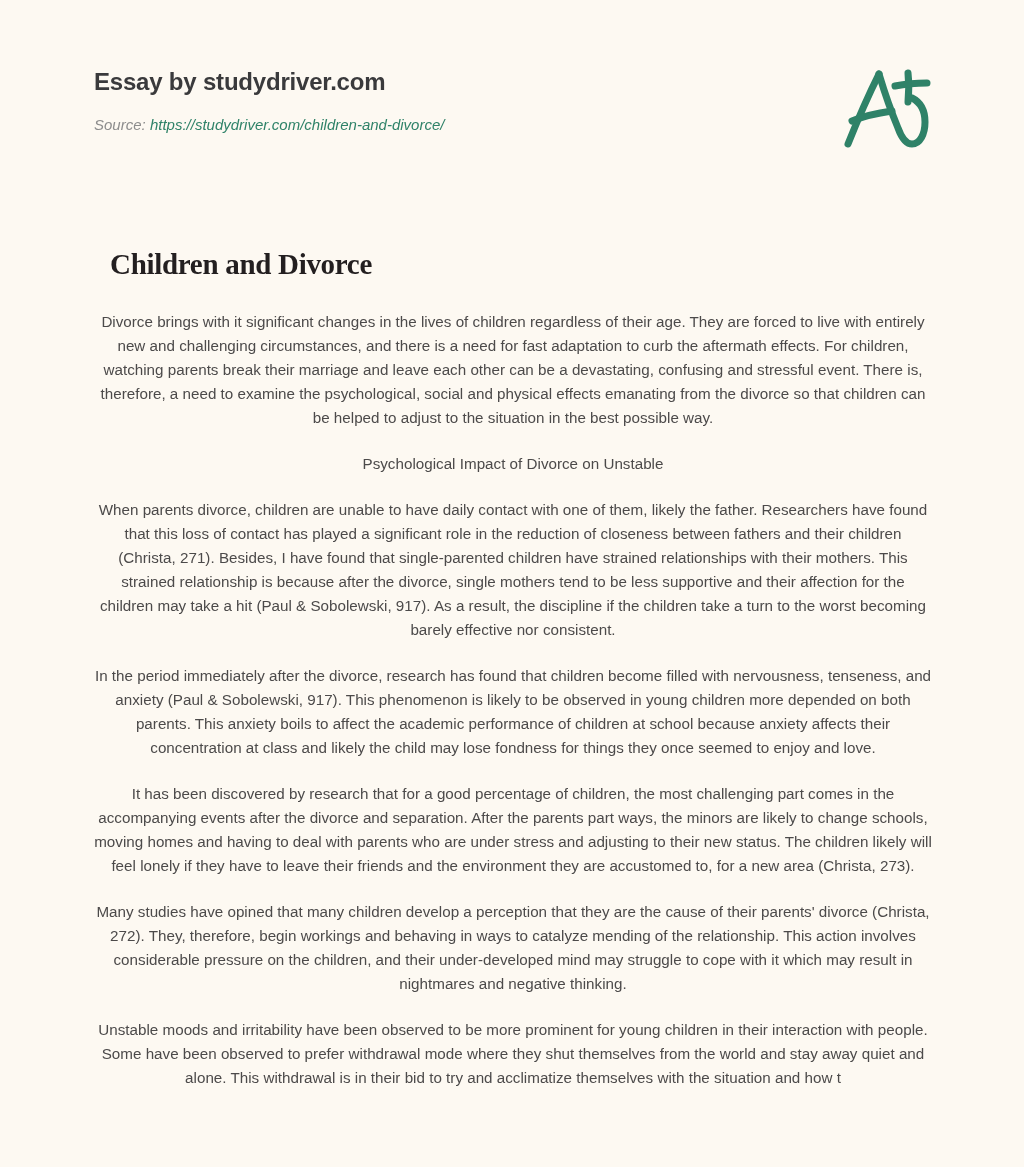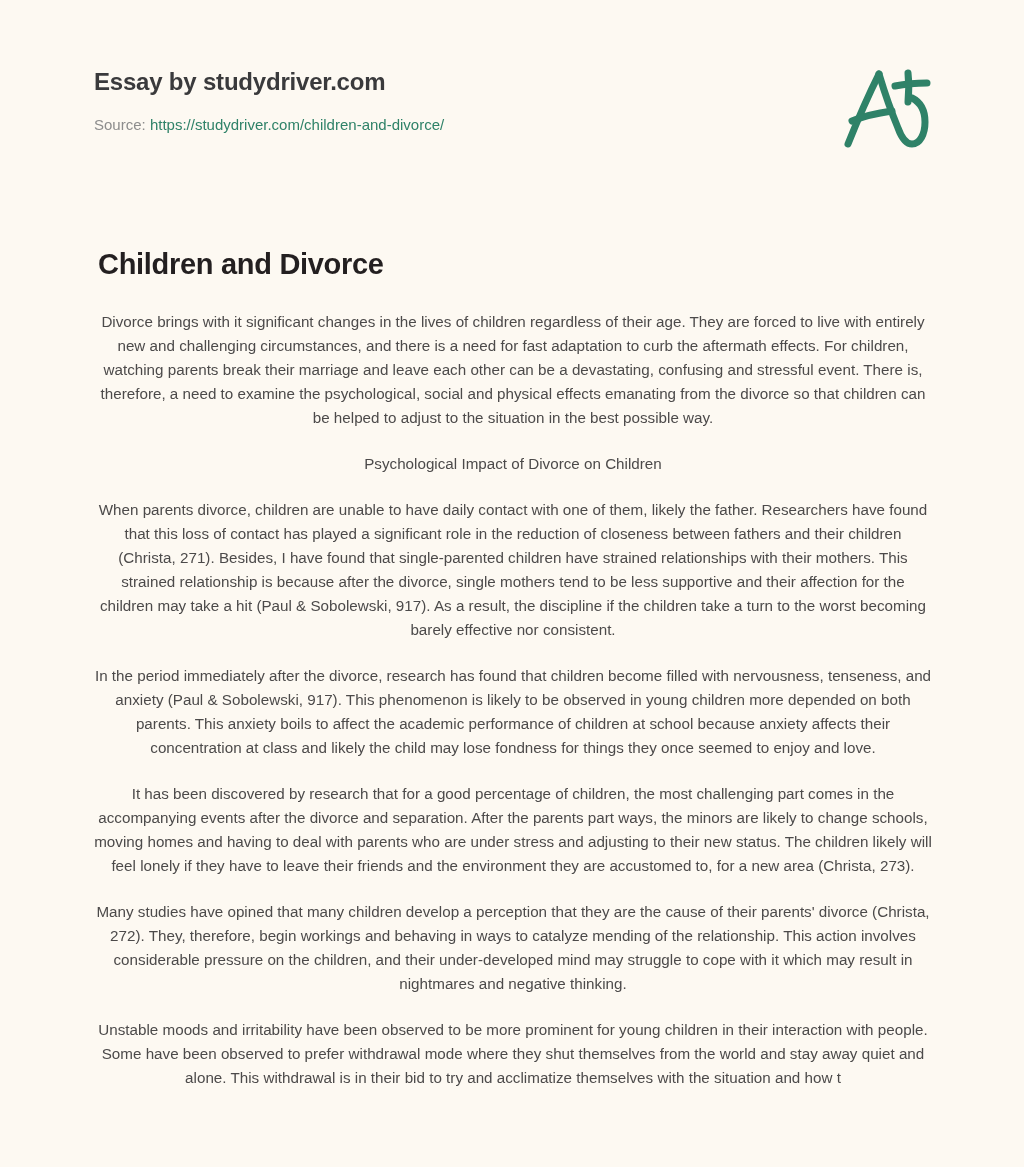--- a/index.html
+++ b/index.html
@@ -49,20 +49,21 @@
     line-height: 1.2;
     margin: 0;
     white-space: nowrap;
   }
 
   .source-line {
     margin-top: 18px;
     font-size: 15px;
     line-height: 1.3;
     white-space: nowrap;
+    font-style: italic;
   }
   .source-label {
     color: #8d8d8d;
   }
   .source-url {
     color: #2f8268;
     text-decoration: none;
   }
 
   .logo {
@@ -81,21 +82,22 @@
     top: 246px;
     width: 838px;
   }
 
   .article-title {
     font-size: 29px;
     font-weight: bold;
     color: #231f20;
     letter-spacing: -0.3px;
     line-height: 1.25;
-    margin: 0 0 28px 4px;
+    margin: 0 0 28px 16px;
+    font-family: Liberation Serif, serif;
   }
 
   .body-text p,
   .body-text .subhead {
     font-size: 15.2px;
     line-height: 24px;
     color: #4c4a4a;
     margin: 0 0 22px 0;
     text-align: center;
     letter-spacing: 0.01px;
@@ -141,21 +143,21 @@
     </svg>
 
   </div>
 
   <div class="article">
 
     <h1 class="article-title">Children and Divorce</h1>
 
     <div class="body-text">
       <p>Divorce brings with it significant changes in the lives of children regardless of their age. They are forced to live with entirely new and challenging circumstances, and there is a need for fast adaptation to curb the aftermath effects. For children, watching parents break their marriage and leave each other can be a devastating, confusing and stressful event. There is, therefore, a need to examine the psychological, social and physical effects emanating from the divorce so that children can be helped to adjust to the situation in the best possible way.</p>
-      <p class="subhead">Psychological Impact of Divorce on Children</p>
+      <p class="subhead">Psychological Impact of Divorce on Unstable</p>
       <p>When parents divorce, children are unable to have daily contact with one of them, likely the father. Researchers have found that this loss of contact has played a significant role in the reduction of closeness between fathers and their children (Christa, 271). Besides, I have found that single-parented children have strained relationships with their mothers. This strained relationship is because after the divorce, single mothers tend to be less supportive and their affection for the children may take a hit (Paul &amp; Sobolewski, 917). As a result, the discipline if the children take a turn to the worst becoming barely effective nor consistent.</p>
       <p>In the period immediately after the divorce, research has found that children become filled with nervousness, tenseness, and anxiety (Paul &amp; Sobolewski, 917). This phenomenon is likely to be observed in young children more depended on both parents. This anxiety boils to affect the academic performance of children at school because anxiety affects their concentration at class and likely the child may lose fondness for things they once seemed to enjoy and love.</p>
       <p>It has been discovered by research that for a good percentage of children, the most challenging part comes in the accompanying events after the divorce and separation. After the parents part ways, the minors are likely to change schools, moving homes and having to deal with parents who are under stress and adjusting to their new status. The children likely will feel lonely if they have to leave their friends and the environment they are accustomed to, for a new area (Christa, 273).</p>
       <p>Many studies have opined that many children develop a perception that they are the cause of their parents' divorce (Christa, 272). They, therefore, begin workings and behaving in ways to catalyze mending of the relationship. This action involves considerable pressure on the children, and their under-developed mind may struggle to cope with it which may result in nightmares and negative thinking.</p>
       <p>Unstable moods and irritability have been observed to be more prominent for young children in their interaction with people. Some have been observed to prefer withdrawal mode where they shut themselves from the world and stay away quiet and alone. This withdrawal is in their bid to try and acclimatize themselves with the situation and how t</p>
     </div>
 
   </div>
 
 </div>

